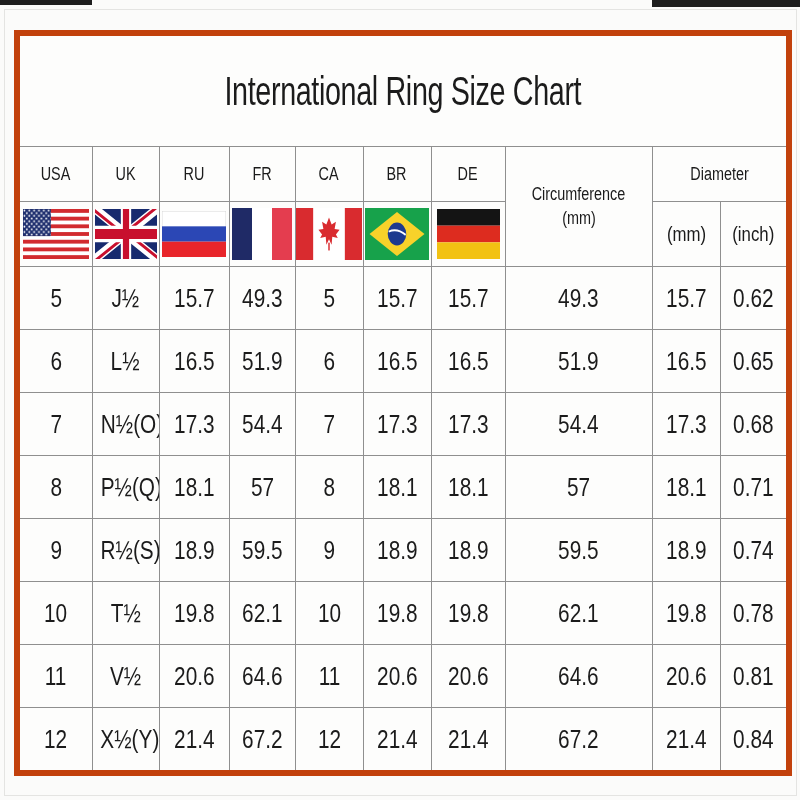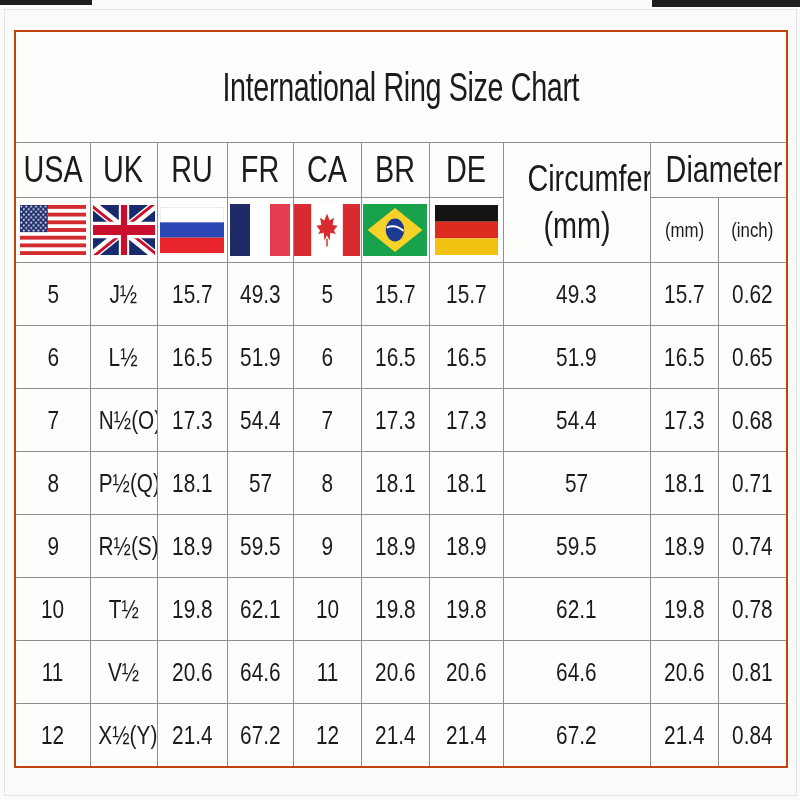--- a/index.html
+++ b/index.html
@@ -12,32 +12,32 @@
   }
   .page-frame{
     position:absolute;left:4px;top:9px;right:3px;bottom:4px;
     border:1px solid #e4e4e2;
   }
   .artifact{position:absolute;background:#1e1e1e;}
   table.ring{
     position:absolute;left:14px;top:30px;
     width:773px;
     border-collapse:collapse;table-layout:fixed;
-    border:2px solid #c2410c;
+    border:6px solid #c2410c;
     background:#fdfdfc;
   }
   th,td{
     border:1px solid #8f8f8f;
     text-align:center;vertical-align:middle;
     font-weight:normal;padding:0;overflow:hidden;
   }
   .cx{display:inline-block;transform:scaleX(0.8);transform-origin:center;white-space:nowrap;}
   .cx-title{display:inline-block;transform:scaleX(0.7);transform-origin:center;white-space:nowrap;}
   .title-cell{height:110px;font-size:41px;letter-spacing:-0.5px;}
-  tr.r-codes th{height:54px;font-size:36px;text-align:center;}
+  tr.r-codes th{height:54px;font-size:18px;text-align:center;}
   tr.r-flags td{height:64px;}
   tr.r-flags th{font-size:21px;}
   tr.r-data td{height:62px;font-size:26px;}
   th.circ{font-size:23px;line-height:1.3;}
   th.diam{font-size:26px;text-decoration:underline;}
   svg.flag{vertical-align:middle;display:inline-block;}
 </style>
 </head>
 <body>
 

